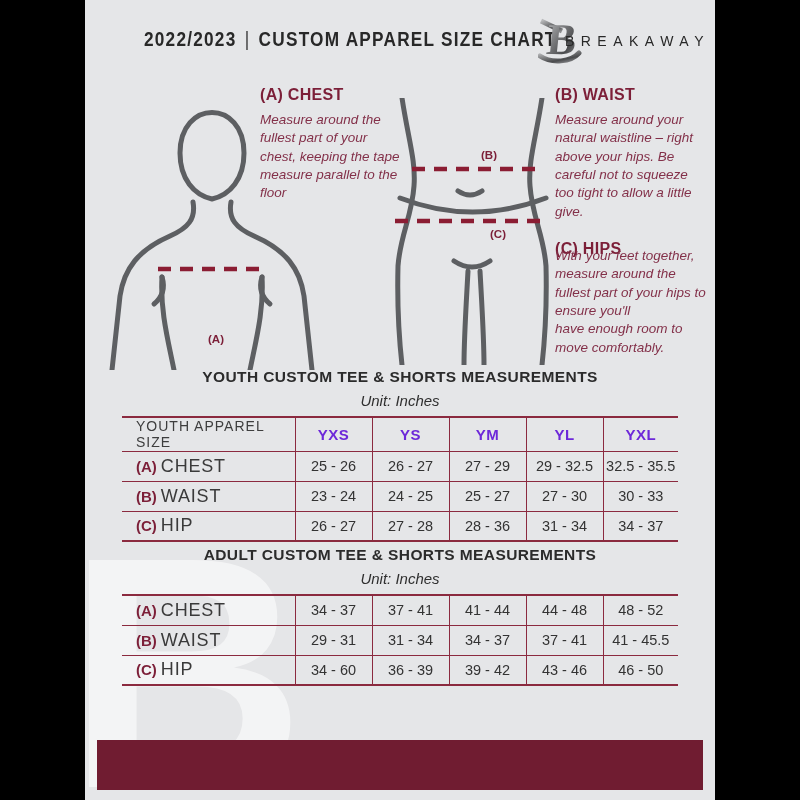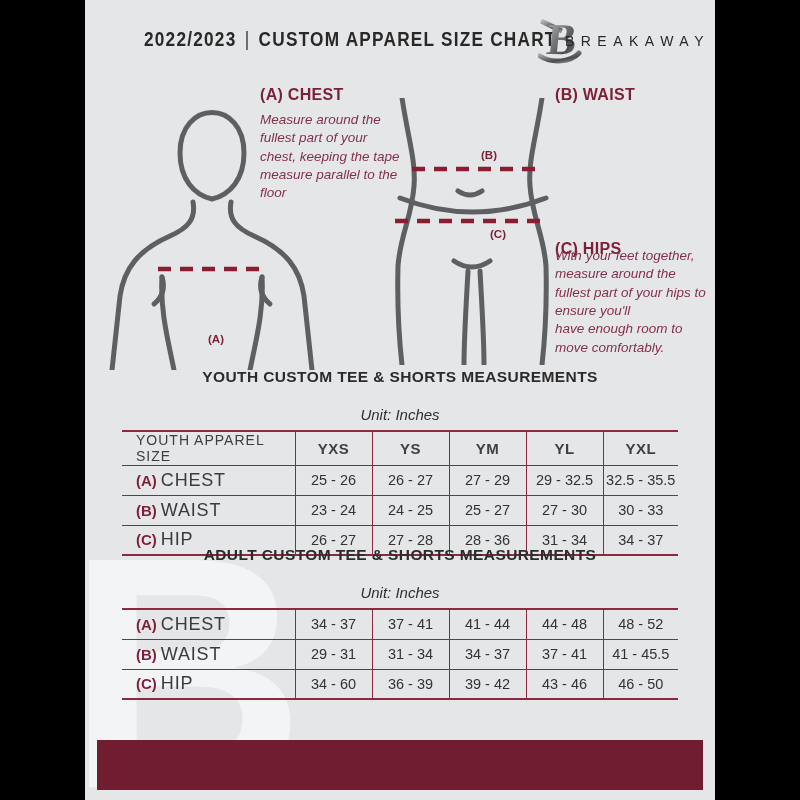--- a/index.html
+++ b/index.html
@@ -26,31 +26,31 @@
   .figure{position:absolute;}
   .g-head{position:absolute;font-weight:bold;font-size:16px;color:#7c1f38;letter-spacing:0.3px;}
   .g-body{position:absolute;font-style:italic;font-size:13.5px;line-height:1.36;
           color:#833049;white-space:pre-line;}
   .marker{position:absolute;width:34px;text-align:center;font-weight:bold;font-size:11.5px;
           color:#7c1f38;z-index:4;}
 
   
   .msec{position:absolute;left:0;width:630px;z-index:2;text-align:center;}
   .sec-title{font-weight:bold;font-size:15.5px;color:#2b2b2b;letter-spacing:0.4px;}
-  .sec-unit{font-style:italic;font-size:15px;color:#2f2f2f;margin-top:20px;}
+  .sec-unit{font-style:italic;font-size:15px;color:#2f2f2f;margin-top:6px;}
   table{border-collapse:collapse;table-layout:fixed;width:556px;margin:7px 12px 0 37px;
         border-top:2px solid #8b2a3f;border-bottom:2px solid #8b2a3f;background:transparent;}
   tr{border-bottom:1.5px solid #8b2a3f;}
   tr:last-child{border-bottom:none;}
   th,td{padding:0;border-left:1.5px solid #8b2a3f;text-align:center;vertical-align:middle;}
   th:first-child,td:first-child{border-left:none;text-align:left;padding-left:14px;}
   tr.hrow{height:34px;}
   tr.drow{height:30px;}
   .size-label{font-size:14px;color:#3e3e3e;letter-spacing:1px;font-weight:normal;}
-  th.szc{font-weight:bold;font-size:15px;color:#404040;letter-spacing:0.5px;}
+  th.szc{font-weight:bold;font-size:15px;color:#6d28d9;letter-spacing:0.5px;}
   td{font-size:14.5px;color:#333;}
   .pref{font-weight:bold;color:#7c1f38;font-size:15px;}
   .rlab{font-size:18px;color:#3a3a3a;letter-spacing:0.8px;}
 
   
   .footer{position:absolute;left:12px;right:12px;bottom:10px;height:50px;background:#701c31;z-index:3;}
 
   svg{display:block;}
 </style>
 </head>
@@ -109,20 +109,21 @@
       <path d="M24,71 L150,71" stroke="#8b1d33" stroke-width="4.5" stroke-dasharray="13 9" fill="none"></path>
       <path d="M7,123 L157,123" stroke="#8b1d33" stroke-width="4.5" stroke-dasharray="13 9" fill="none"></path>
     </svg>
     <span class="marker" style="left:387px;top:69px;">(B)</span>
     <span class="marker" style="left:396px;top:148px;">(C)</span>
 
     <div class="g-head" style="left:175px;top:6px;">(A) CHEST</div>
     <div class="g-body" style="left:175px;top:31px;width:142px;">Measure around the fullest part of your chest, keeping the tape measure parallel to the floor</div>
 
     <div class="g-head" style="left:470px;top:6px;">(B) WAIST</div>
+    <div class="g-body" style="left:470px;top:31px;width:152px;">Measure around your natural waistline – right above your hips. Be careful not to squeeze too tight to allow a little give.</div>
 
     <div class="g-head" style="left:470px;top:142px;margin-top:18px;">(C) HIPS</div>
     <div class="g-body" style="left:470px;top:167px;width:155px;">With your feet together, measure around the fullest part of your hips to ensure you'll
 have enough room to move comfortably.</div>
   </div>
 
   <div class="msec" style="top:368px;">
     <div class="sec-title">YOUTH CUSTOM TEE &amp; SHORTS MEASUREMENTS</div>
     <div class="sec-unit">Unit: Inches</div>
     <table>

